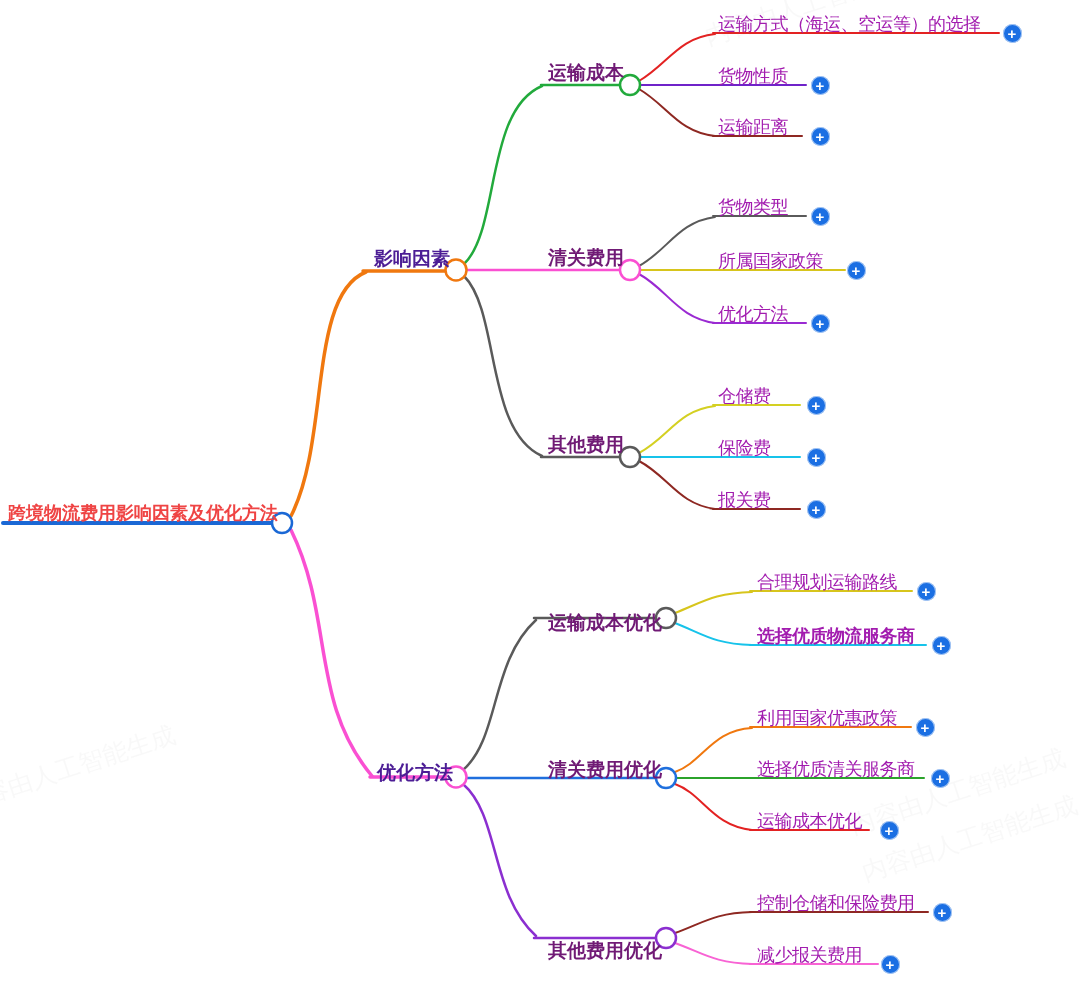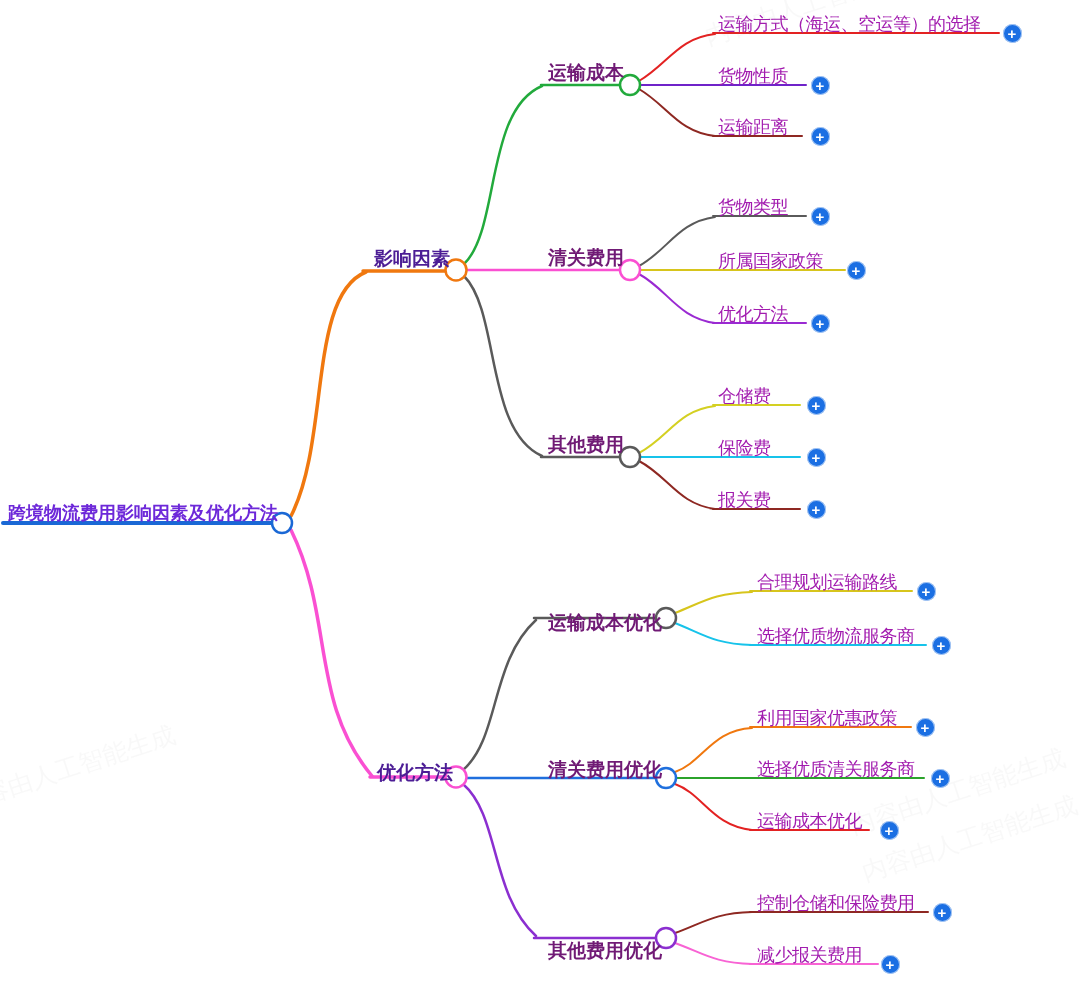--- a/index.html
+++ b/index.html
@@ -1,20 +1,20 @@
 <!DOCTYPE html>
 <html><head>
 <meta charset="utf-8">
 <style>
   html,body{margin:0;padding:0;background:#ffffff;}
   #canvas{position:relative;width:1079px;height:983px;background:#ffffff;overflow:hidden;
           font-family:"Liberation Sans","DejaVu Sans",sans-serif;}
   #edges{position:absolute;left:0;top:0;}
   .node-label{position:absolute;white-space:nowrap;line-height:1.05;cursor:pointer;}
-  .lvl-0{font-size:18px;font-weight:bold;color:#6d28d9;}
+  .lvl-0{font-size:18px;font-weight:bold;color:#ef4444;}
   .lvl-1{font-size:19px;font-weight:bold;color:#4c1d95;}
   .lvl-2{font-size:19px;font-weight:bold;color:#701a75;}
   .lvl-3{font-size:18px;font-weight:400;color:#a21caf;letter-spacing:-0.5px;}
   .plus{position:absolute;width:19px;height:19px;border-radius:50%;color:#ffffff;
         display:flex;align-items:center;justify-content:center;
         font-size:15px;font-weight:bold;line-height:1;cursor:pointer;
         box-shadow:0 0 0 1px rgba(255,255,255,0.6) inset;}
   .wm{position:absolute;font-size:25px;color:#8a8a8a;opacity:0.05;white-space:nowrap;
       transform:rotate(-18deg);pointer-events:none;}
 </style>
@@ -91,21 +91,21 @@
       <div class="node-label lvl-3" style="left: 718px; top: 198px;">货物类型</div>
       <div class="node-label lvl-3" style="left: 718px; top: 252px;">所属国家政策</div>
       <div class="node-label lvl-3" style="left: 718px; top: 305px;">优化方法</div>
       <div class="node-label lvl-2" style="left: 548px; top: 435px;">其他费用</div>
       <div class="node-label lvl-3" style="left: 718px; top: 387px;">仓储费</div>
       <div class="node-label lvl-3" style="left: 718px; top: 439px;">保险费</div>
       <div class="node-label lvl-3" style="left: 718px; top: 491px;">报关费</div>
       <div class="node-label lvl-1" style="left: 377px; top: 755px; margin-top: 8px;">优化方法</div>
       <div class="node-label lvl-2" style="left: 548px; top: 568px; margin-top: 45px;">运输成本优化</div>
       <div class="node-label lvl-3" style="left: 757px; top: 573px;">合理规划运输路线</div>
-      <div class="node-label lvl-3" style="left: 757px; top: 627px;">选择优质物流服务商</div>
+      <div class="node-label lvl-3" style="left: 757px; top: 627px; font-weight: bold;">选择优质物流服务商</div>
       <div class="node-label lvl-2" style="left: 548px; top: 760px;">清关费用优化</div>
       <div class="node-label lvl-3" style="left: 757px; top: 709px;">利用国家优惠政策</div>
       <div class="node-label lvl-3" style="left: 757px; top: 760px;">选择优质清关服务商</div>
       <div class="node-label lvl-3" style="left: 757px; top: 812px;">运输成本优化</div>
       <div class="node-label lvl-2" style="left: 548px; top: 941px;">其他费用优化</div>
       <div class="node-label lvl-3" style="left: 757px; top: 894px;">控制仓储和保险费用</div>
       <div class="node-label lvl-3" style="left: 757px; top: 946px;">减少报关费用</div>
     </div>
   <div id="plusses">
       <div class="plus" style="left: 1002.5px; top: 23.5px; background: rgb(27, 111, 227);">+</div>

